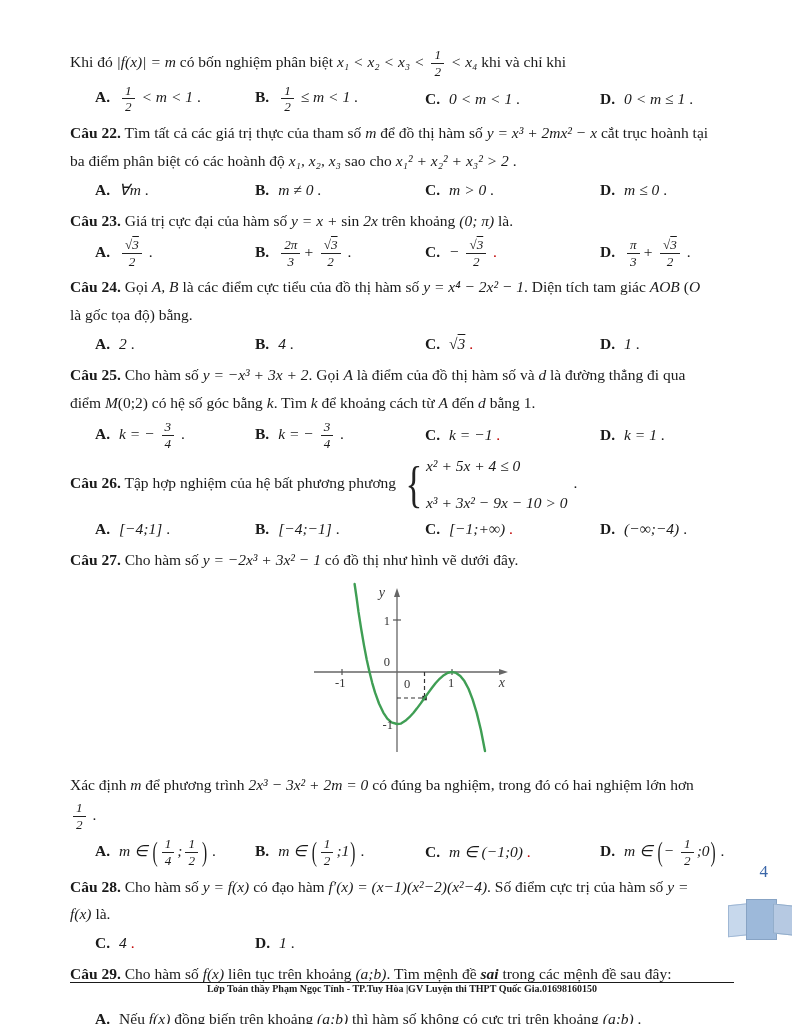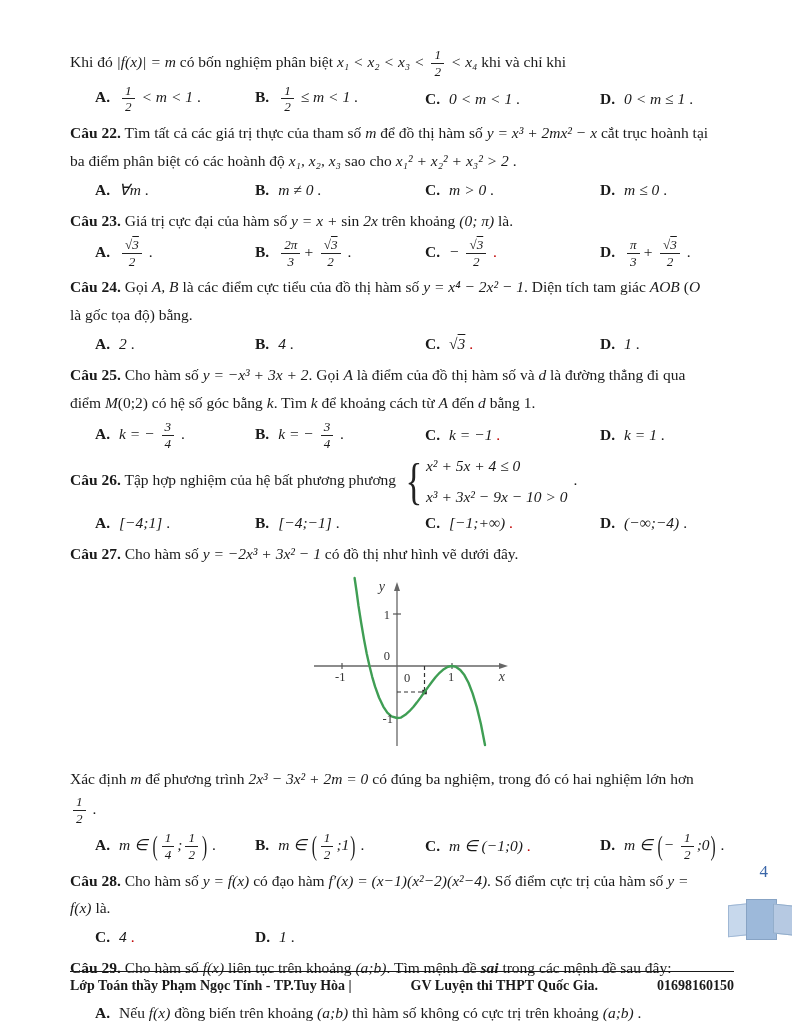--- a/index.html
+++ b/index.html
@@ -16,29 +16,29 @@
   .rad{text-decoration:overline;}
   .opts{display:grid;grid-template-columns:160px 170px 175px 1fr;margin:1px 0 3px 25px;align-items:center;min-height:26px;}
   .opt{white-space:nowrap;}
   .olabel{font-weight:bold;margin-right:9px;}
   .frac{display:inline-block;vertical-align:middle;text-align:center;font-size:0.85em;line-height:1.2;margin:1px 3px;}
   .frac .fn{display:block;border-bottom:1px solid #222;padding:0 3px;}
   .frac .fd{display:block;padding:0 3px;}
   .bigp{display:inline-block;vertical-align:middle;transform:scaleY(1.8);margin:0 1px;}
   .cases{display:inline-flex;align-items:center;vertical-align:middle;margin:0 2px;}
   .cbrace{font-size:50px;font-weight:200;display:inline-block;line-height:0.9;transform:scaleX(0.7);color:#222;}
-  .clines{display:inline-flex;flex-direction:column;gap:9px;text-align:left;}
+  .clines{display:inline-flex;flex-direction:column;gap:15px;text-align:left;}
   .cline{line-height:1.4;}
   .statement{margin-left:25px;margin-top:17px;}
   .figwrap{margin:6px 0 8px 232px;}
   .figure text{font-family:"Liberation Serif",serif;}
   .axlbl{font-style:italic;font-size:14px;fill:#3a3a3a;}
   .ticklbl{font-size:12.5px;fill:#333;}
   .footer{position:absolute;left:70px;right:58px;bottom:30px;border-top:1.6px solid #1a1a1a;
-    padding-top:6px;display:flex;justify-content:space-between;font-weight:bold;font-size:14px;}
+    padding-top:0;display:flex;justify-content:center;font-weight:bold;font-size:10px;}
   .pagenum{position:absolute;top:862px;right:24px;color:#3a66a8;font-size:17px;}
   .cube{position:absolute;top:893px;right:-12px;width:76px;height:52px;}
   .cube div{position:absolute;}
   .cube-l{left:0;top:11px;width:23px;height:30px;background:#c7d8ec;border:1px solid #9fb7d4;transform:skewY(-6deg);}
   .cube-m{left:18px;top:6px;width:29px;height:39px;background:#9db9da;border:1px solid #87a3c4;}
   .cube-r{left:45px;top:12px;width:28px;height:28px;background:#b6c9e2;border:1px solid #93aecb;transform:skewY(6deg);}
 </style>
 </head>
 <body>
 

